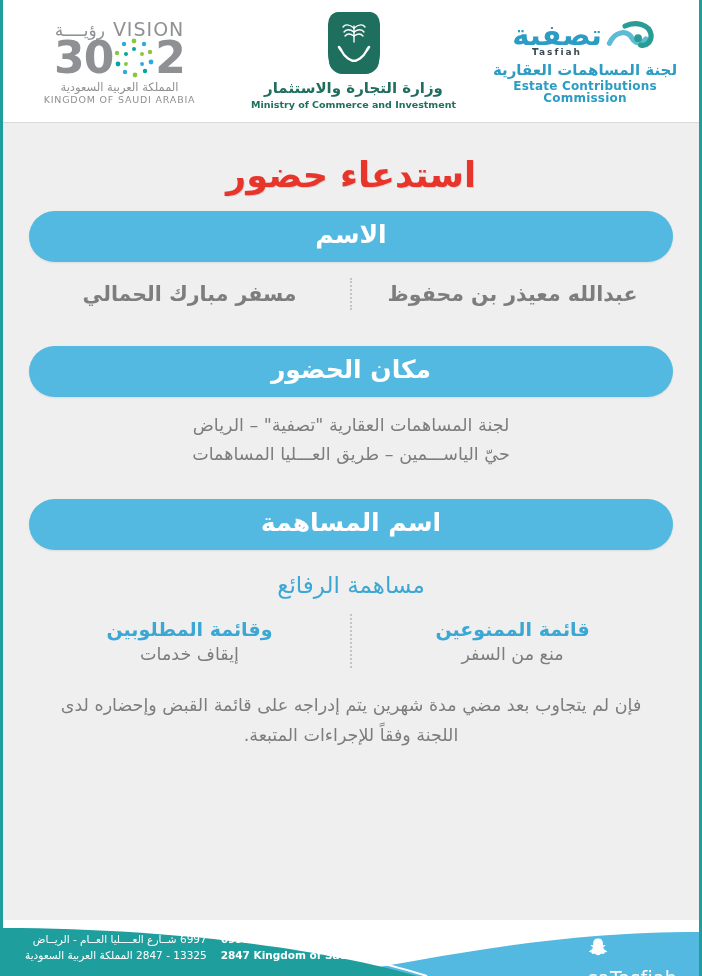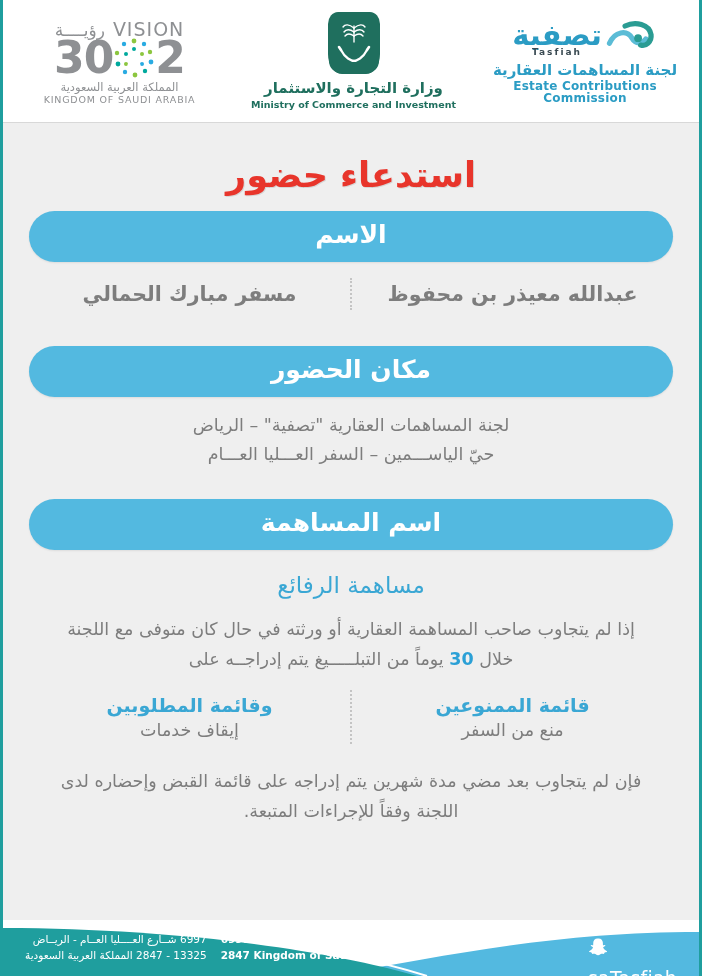--- a/index.html
+++ b/index.html
@@ -371,31 +371,26 @@
       </div>
       <div class="divider"></div>
       <div class="col">
         <div class="name-text">مسفر مبارك الحمالي</div>
       </div>
     </div>
 
     <div class="section-bar" style="margin-top:34px">مكان الحضور</div>
     <div class="center-text">
       <div class="addr-line">لجنة المساهمات العقارية "تصفية" – الرياض</div>
-      <div class="addr-line">حيّ الياســـمين – السفر العـــليا العـــام</div>
+      <div class="addr-line">حيّ الياســـمين – طريق العـــليا المساهمات</div>
     </div>
 
     <div class="section-bar" style="margin-top:30px">اسم المساهمة</div>
     <div class="sub-title">مساهمة الرفائع</div>
 
-    <div class="para">
-      <span>إذا لم يتجاوب صاحب المساهمة العقارية أو ورثته في حال كان متوفى مع اللجنة خلال</span>
-      <span class="hl">30</span>
-      <span>يوماً من التبلـــــيغ يتم إدراجــه على</span>
-    </div>
 
     <div class="two-col" style="margin-top:14px">
       <div class="col">
         <div class="list-head">قائمة الممنوعين</div>
         <div class="list-sub">منع من السفر</div>
       </div>
       <div class="divider"></div>
       <div class="col">
         <div class="list-head">وقائمة المطلوبين</div>
         <div class="list-sub">إيقاف خدمات</div>

